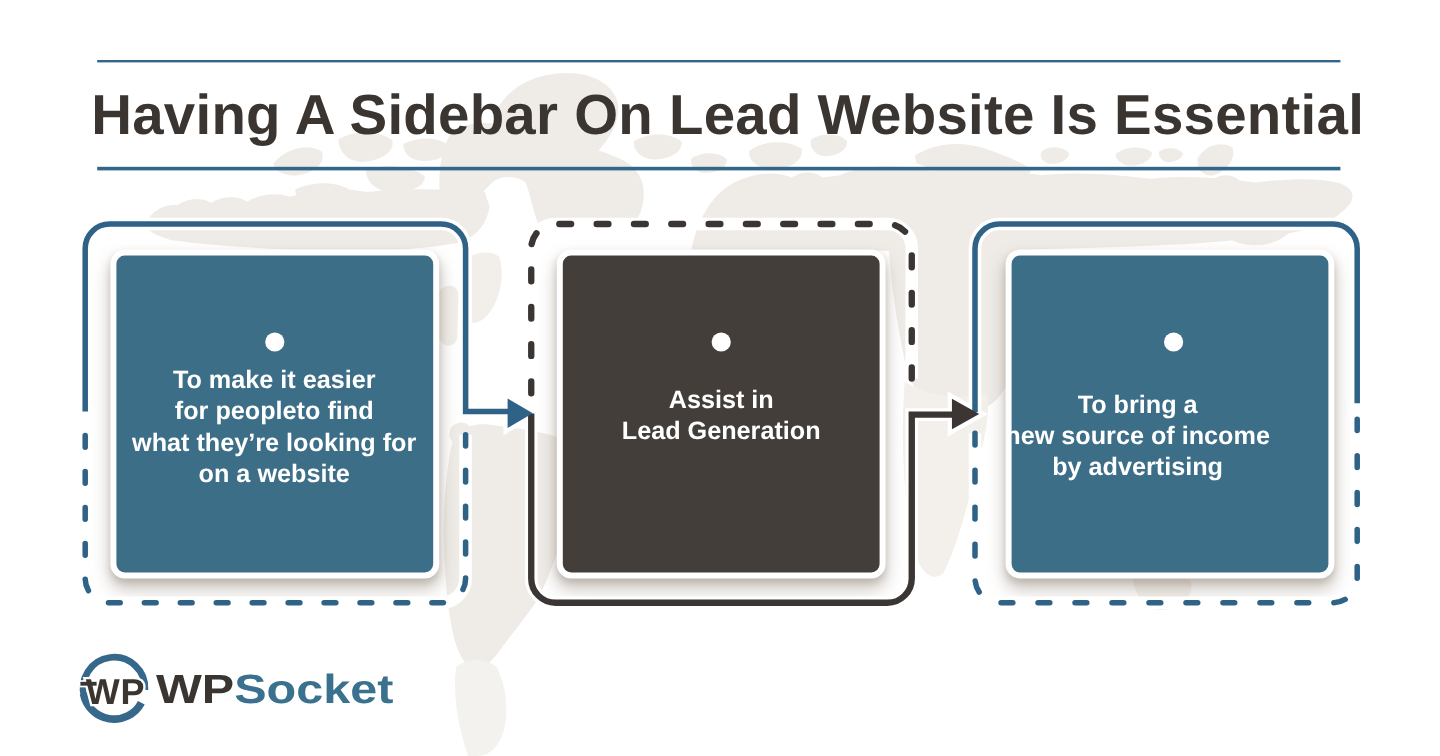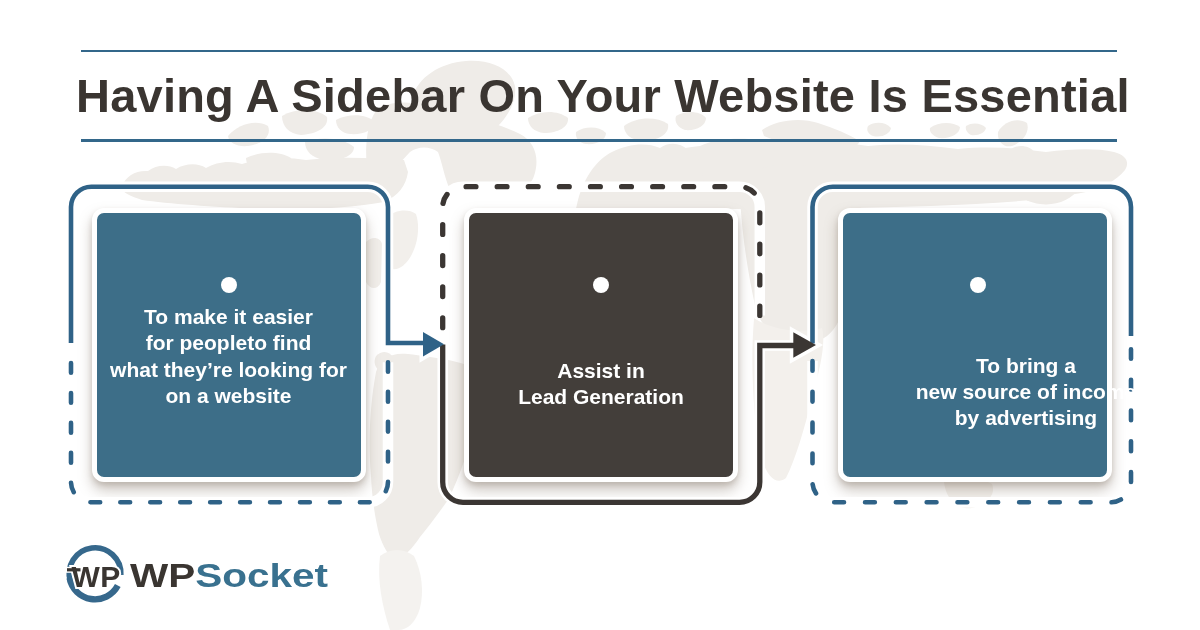--- a/index.html
+++ b/index.html
@@ -66,21 +66,21 @@
     <path d="M 366 242 C 372 236 380 237 382 244 L 381 282 C 378 290 370 290 366 282 C 364 268 364 254 366 242 Z" fill="#f1eeea"></path>
     <path d="M 386 218 C 394 210 408 208 416 214 C 420 226 418 242 412 254 C 406 266 396 272 390 268 C 384 254 383 236 386 218 Z" fill="#f2efeb"></path>
     <path d="M 376 356 C 382 350 390 351 393 358 C 393 366 387 372 380 371 C 375 368 373 362 376 356 Z"></path>
 
     <path d="M 376 372 C 380 358 392 352 408 354 C 434 357 460 361 474 368 C 482 378 482 396 478 414 C 470 446 460 476 448 500 C 438 514 429 526 420 537 C 412 549 403 559 395 558 C 389 557 383 547 379 534 C 375 518 372 498 371 476 C 368 442 370 404 376 372 Z"></path>
     <path d="M 380 556 C 390 548 404 548 414 556 C 422 572 424 592 420 608 C 416 622 408 630 398 630 L 390 630 C 382 606 377 580 380 556 Z" fill="#f4f2ef"></path>
   </g>
 </svg>
 
 <div class="hline" style="left:81px;top:49.5px;width:1036px;"></div>
-<div id="title">Having A Sidebar On Your Website Is Essential</div>
+<div id="title">Having A Sidebar On Lead Website Is Essential</div>
 <div class="hline" style="left:81px;top:139.2px;width:1036px;"></div>
 
 <div class="fillbox teal" style="left:91.5px;top:207.6px;width:264px;height:264px;"></div>
 <div class="fillbox dark" style="left:464px;top:207.6px;width:264px;height:264px;"></div>
 <div class="fillbox teal" style="left:838px;top:207.6px;width:264px;height:264px;"></div>
 
 <svg class="abs" style="left:0;top:0;" width="1200" height="630" viewBox="0 0 1200 630">
 
   <g fill="none" stroke="#ffffff" stroke-width="10.5">
     <path d="M 71 343 L 71 207 A 20.3 20.3 0 0 1 91.3 186.7 L 367.7 186.7 A 20.3 20.3 0 0 1 388 207 L 388 343 L 424 343"></path>
@@ -103,22 +103,22 @@
   </g>
   <polygon points="423,332 444,344.3 423,356.6" fill="#2f6287"></polygon>
   <polygon points="793.3,332.2 816,345 793.3,357.8" fill="#3b3633"></polygon>
 </svg>
 
 <div class="dot" style="left:220.5px;top:277.4px;"></div>
 <div class="dot" style="left:593px;top:277.4px;"></div>
 <div class="dot" style="left:970px;top:277.4px;"></div>
 
 <div class="btxt" style="left:96.5px;top:304px;">To make it easier<br>for peopleto find<br>what they’re looking for<br>on a website</div>
-<div class="btxt" style="left:469px;top:358px;">Assist in<br>Lead Generation</div>
-<div class="btxt" style="left:894px;top:324.7px;margin-top:28px;">To bring a<br>new source of income<br>by advertising</div>
+<div class="btxt" style="left:469px;top:321px;">Assist in<br>Lead Generation</div>
+<div class="btxt" style="left:816px;top:324.7px;">To bring a<br>new source of income<br>by advertising</div>
 
 <svg class="abs" style="left:0;top:0;" width="1200" height="630" viewBox="0 0 1200 630">
   <g fill="none" stroke="#36688c">
     <path d="M 70.5 581.5 A 25.8 25.8 0 1 1 120.8 574.9" stroke-width="5.6"></path>
     <path d="M 69.6 578.0 A 25.8 25.8 0 0 0 117.8 585.6" stroke-width="6.4"></path>
   </g>
   <rect x="66" y="566.8" width="15.5" height="6" fill="#ffffff"></rect>
   <g font-family="'Liberation Sans',sans-serif" font-weight="bold">
     <text x="71.5" y="587" font-size="30" fill="#3a3531" stroke="#ffffff" stroke-width="3.8" paint-order="stroke" letter-spacing="0.5">WP</text>
   </g>

